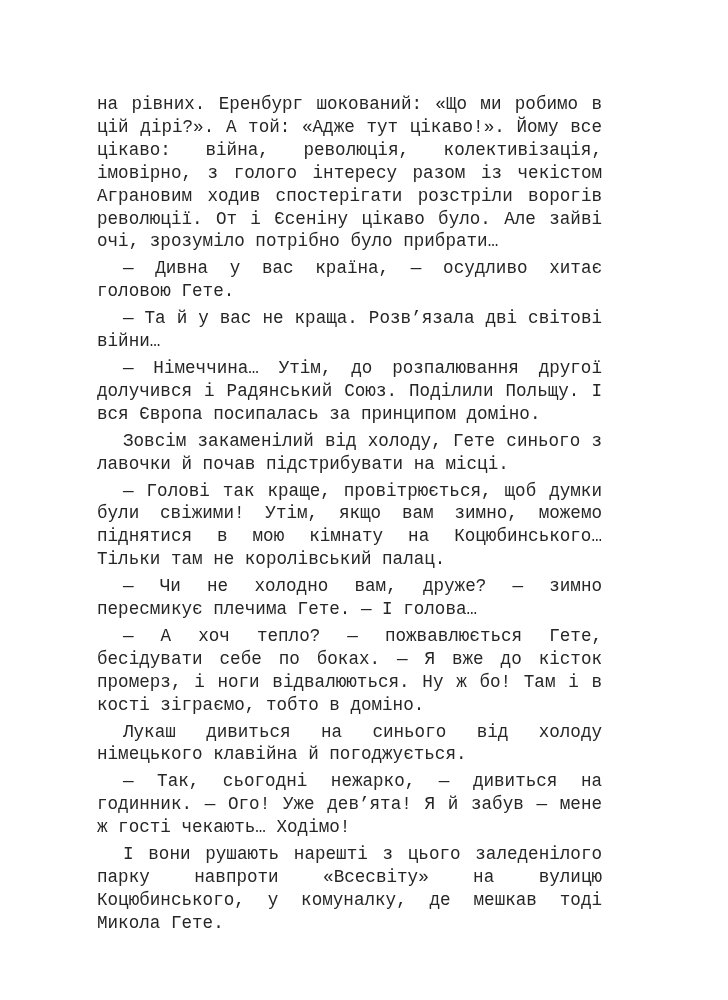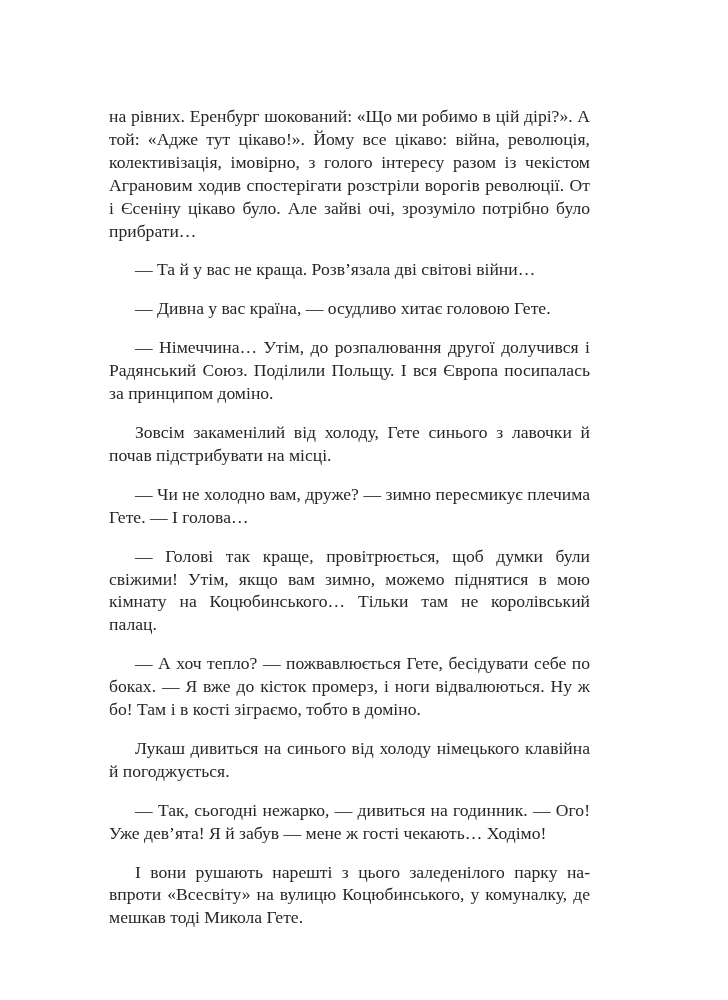--- a/index.html
+++ b/index.html
@@ -9,31 +9,31 @@
     left: 93px;
     top: 89px;
     width: 513px;
     font-family: "Liberation Serif", "DejaVu Serif", serif;
     font-size: 17.6px;
     line-height: 22.9px;
     color: #262626;
     text-align: justify;
     hyphens: manual;
   }
-  .page p { margin: 16px; }
+  .page p { margin: 4px; font-family: Liberation Mono, monospace; }
   .page p.indent { text-indent: 26px; }
 </style>
 </head>
 <body>
 
 <div class="page">
   <p>на рівних. Еренбург шокований: «Що ми робимо в цій дірі?». А той: «Адже тут цікаво!». Йому все цікаво: війна, револю­ція, колективізація, імовірно, з голого інтересу разом із чекістом Аграновим ходив спостерігати розстріли ворогів революції. От і Єсеніну цікаво було. Але зайві очі, зрозуміло потрібно було прибрати…</p>
+  <p class="indent">— Дивна у вас країна, — осудливо хитає головою Гете.</p>
   <p class="indent">— Та й у вас не краща. Розв’язала дві світові війни…</p>
-  <p class="indent">— Дивна у вас країна, — осудливо хитає головою Гете.</p>
   <p class="indent">— Німеччина… Утім, до розпалювання другої долучив­ся і Радянський Союз. Поділили Польщу. І вся Європа по­сипалась за принципом доміно.</p>
   <p class="indent">Зовсім закам­енілий від холоду, Гете синього з лавочки й почав підстрибувати на місці.</p>
+  <p class="indent">— Голові так краще, провітрюється, щоб думки були свіжими! Утім, якщо вам зимно, можемо піднятися в мою кімнату на Коцюбинського… Тільки там не королівський палац.</p>
   <p class="indent">— Чи не холодно вам, друже? — зимно пересмикує пле­чима Гете. — І голова…</p>
-  <p class="indent">— Голові так краще, провітрюється, щоб думки були свіжими! Утім, якщо вам зимно, можемо піднятися в мою кімнату на Коцюбинського… Тільки там не королівський палац.</p>
   <p class="indent">— А хоч тепло? — пожвавлюється Гете, бесідувати себе по боках. — Я вже до кісток промерз, і ноги відвалюються. Ну ж бо! Там і в кості зіграємо, тобто в доміно.</p>
   <p class="indent">Лукаш дивиться на синього від холоду німецького кла­війна й погоджується.</p>
   <p class="indent">— Так, сьогодні нежарко, — дивиться на годинник. — Ого! Уже дев’ята! Я й забув — мене ж гості чекають… Ходімо!</p>
   <p class="indent">І вони рушають нарешті з цього заледенілого парку на­впроти «Всесвіту» на вулицю Коцюбинського, у комуналку, де мешкав тоді Микола Гете.</p>
 </div>
 
 </body></html>

